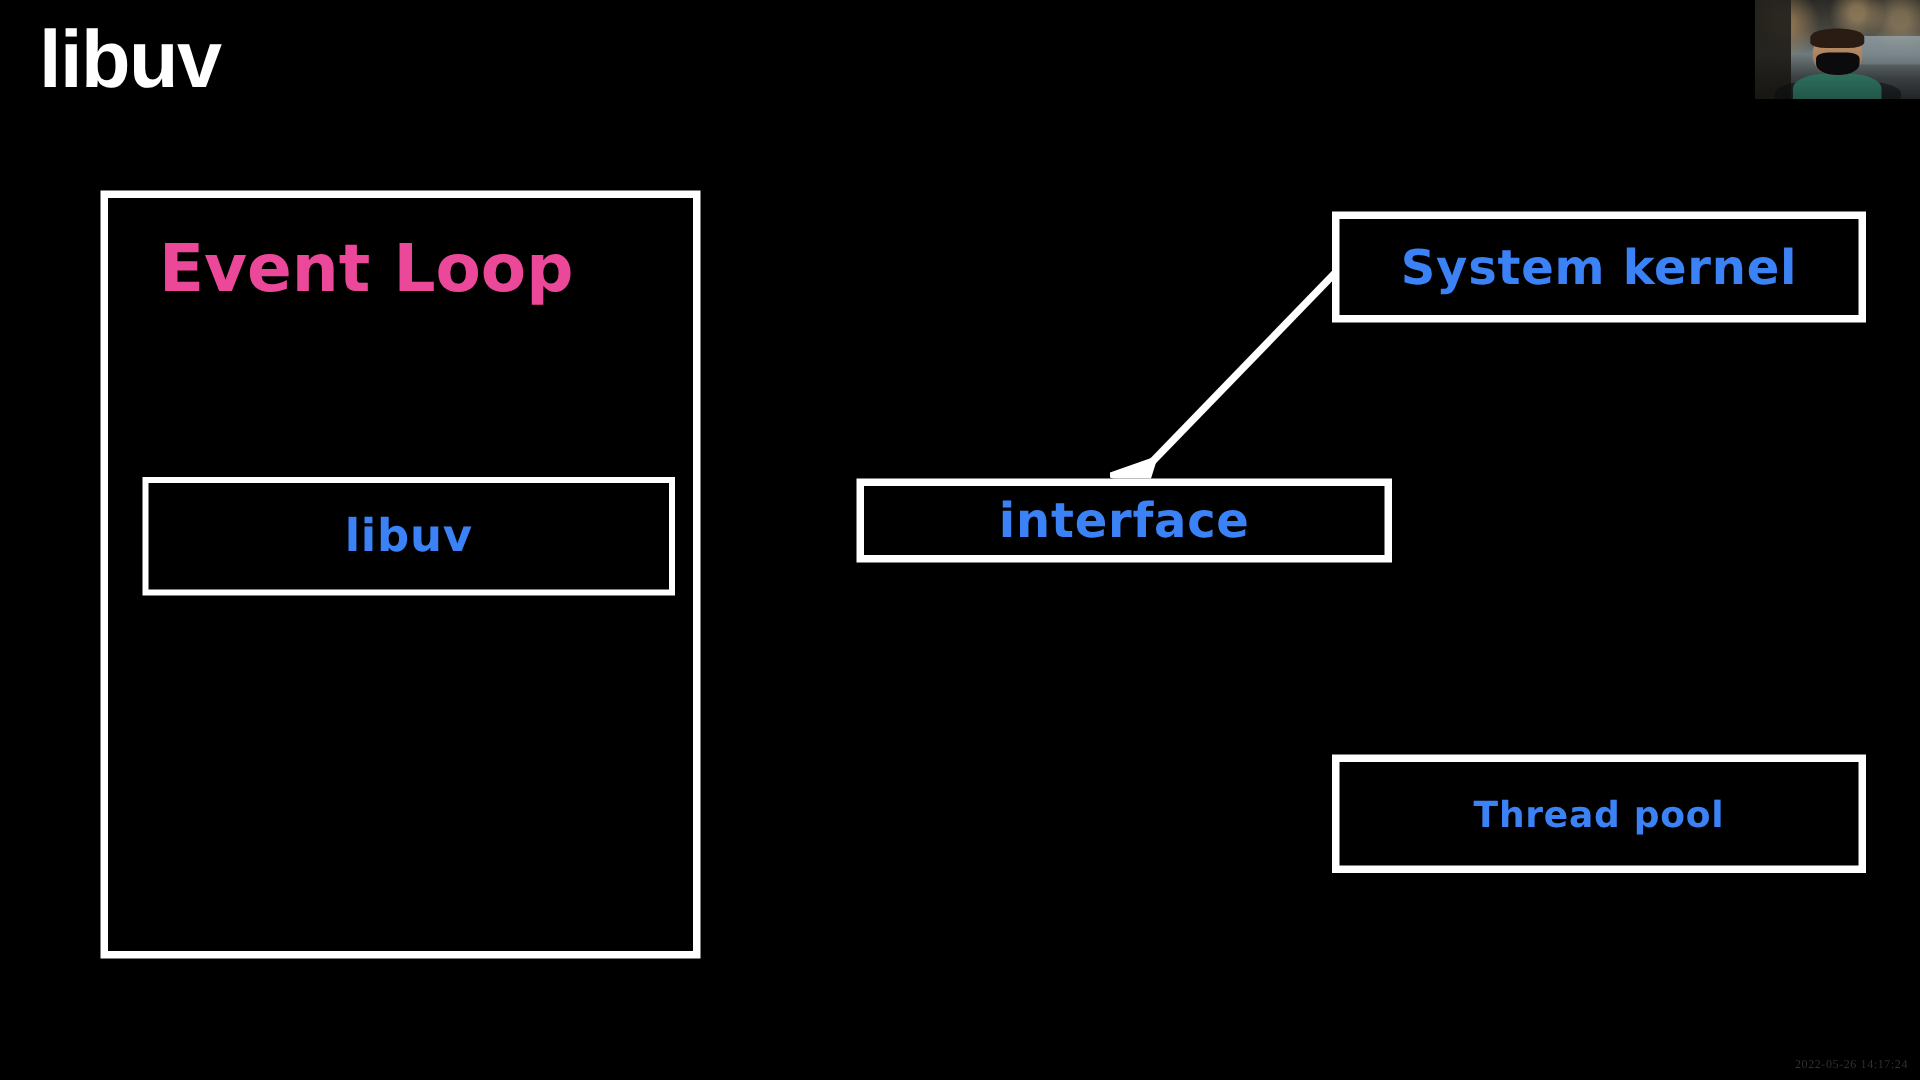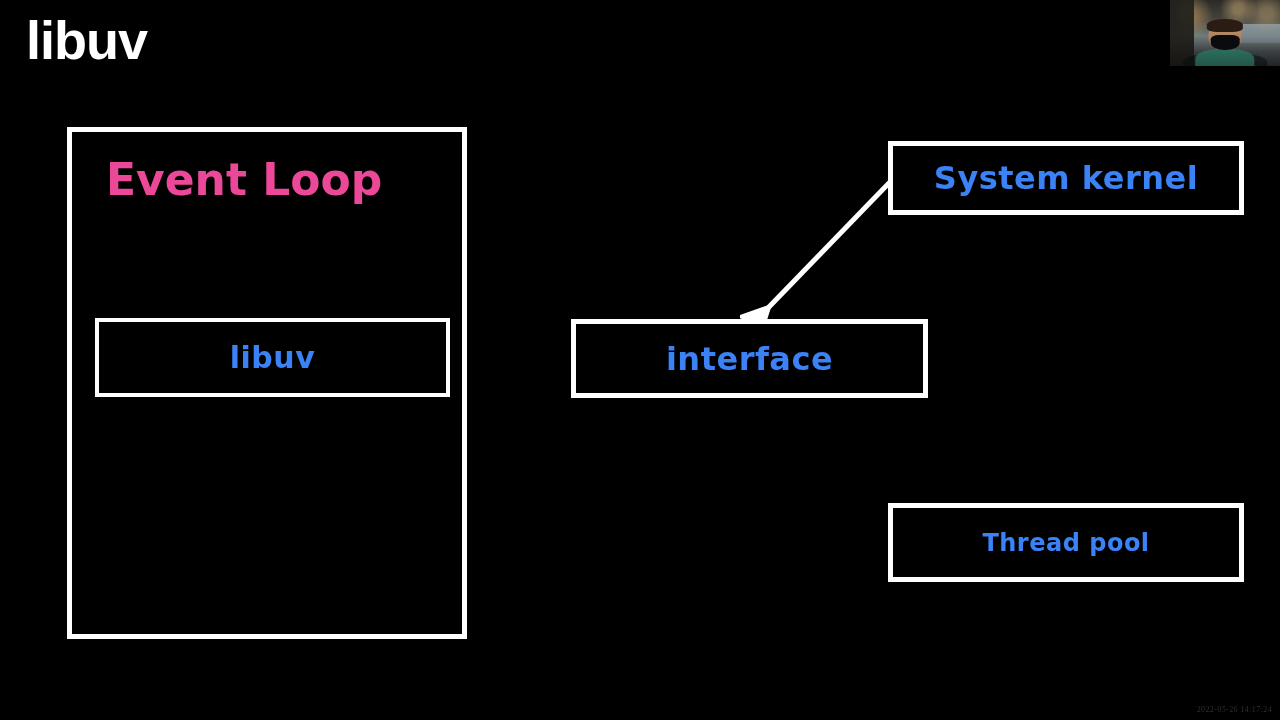--- a/index.html
+++ b/index.html
@@ -88,21 +88,21 @@
     width: 356px;
     height: 74px;
   }
   #system-kernel-box .dlabel { font-size: 32px; }
 
   
   #interface-box {
     left: 571px;
     top: 319px;
     width: 357px;
-    height: 79px;
+    height: 56px;
     text-align: right;
   }
   #interface-box .dlabel { font-size: 32px; }
 
   
   #thread-pool-box {
     left: 888px;
     top: 503px;
     width: 356px;
     height: 79px;

